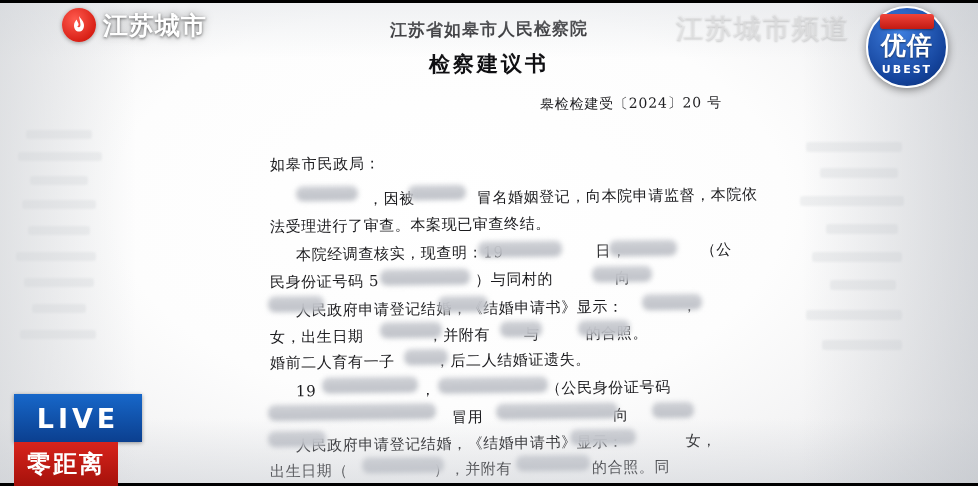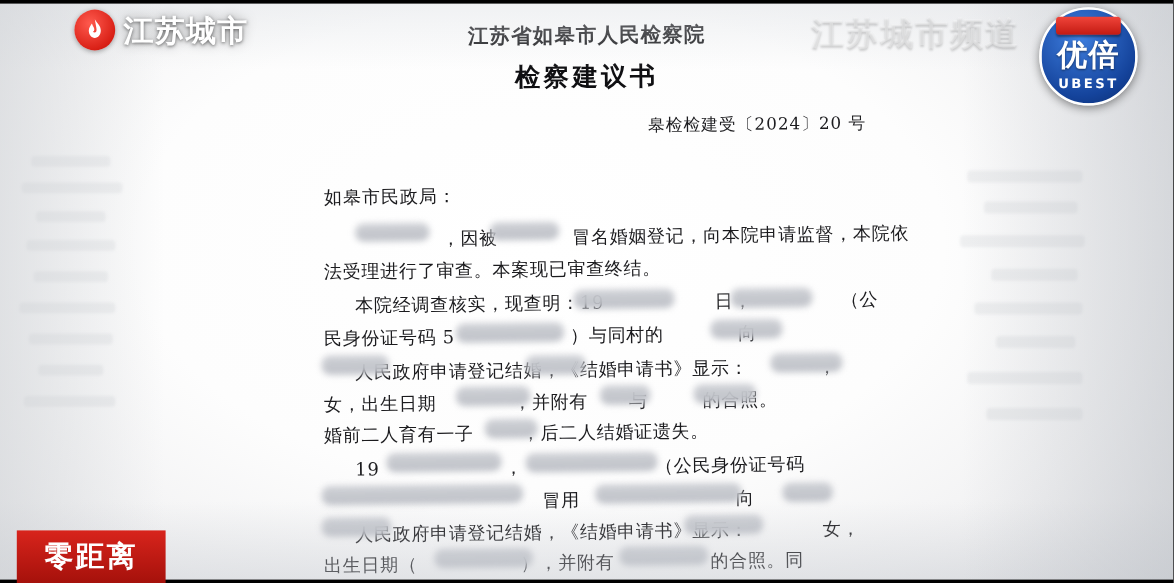--- a/index.html
+++ b/index.html
@@ -189,23 +189,23 @@
     box-shadow: 0 1px 4px rgba(0,0,0,0.4);
   }
   #live-text {
     font-family: "DejaVu Sans", "Liberation Sans", sans-serif;
     font-size: 27px;
     font-weight: 700;
     color: #ffffff;
     letter-spacing: 4px;
   }
   #live-bottom {
-    width: 124px; height: 44px;
+    width: 104px; height: 44px;
     background: linear-gradient(to bottom, #d8241c, #a5110b);
-    display: flex; align-items: center; justify-content: center; margin-top: 23px;
+    display: flex; align-items: center; justify-content: center;
   }
   #live-sub {
     font-family: "DejaVu Sans", "Liberation Sans", sans-serif;
     font-size: 24px;
     font-weight: 700;
     color: #ffffff;
     letter-spacing: 2px;
   }
 
   
@@ -330,18 +330,21 @@
 
   <div id="brand-badge">
     <div id="badge-ribbon"></div>
     <div id="badge-cn">优倍</div>
     <div id="badge-en">UBEST</div>
   </div>
 
   <div id="ghost-wm">江苏城市频道</div>
 
   <div id="live-bug">
+    <div id="live-top">
+      <span id="live-text">LIVE</span>
+    </div>
     <div id="live-bottom">
       <span id="live-sub">零距离</span>
     </div>
   </div>
 
 </div>
 
 </body></html>

